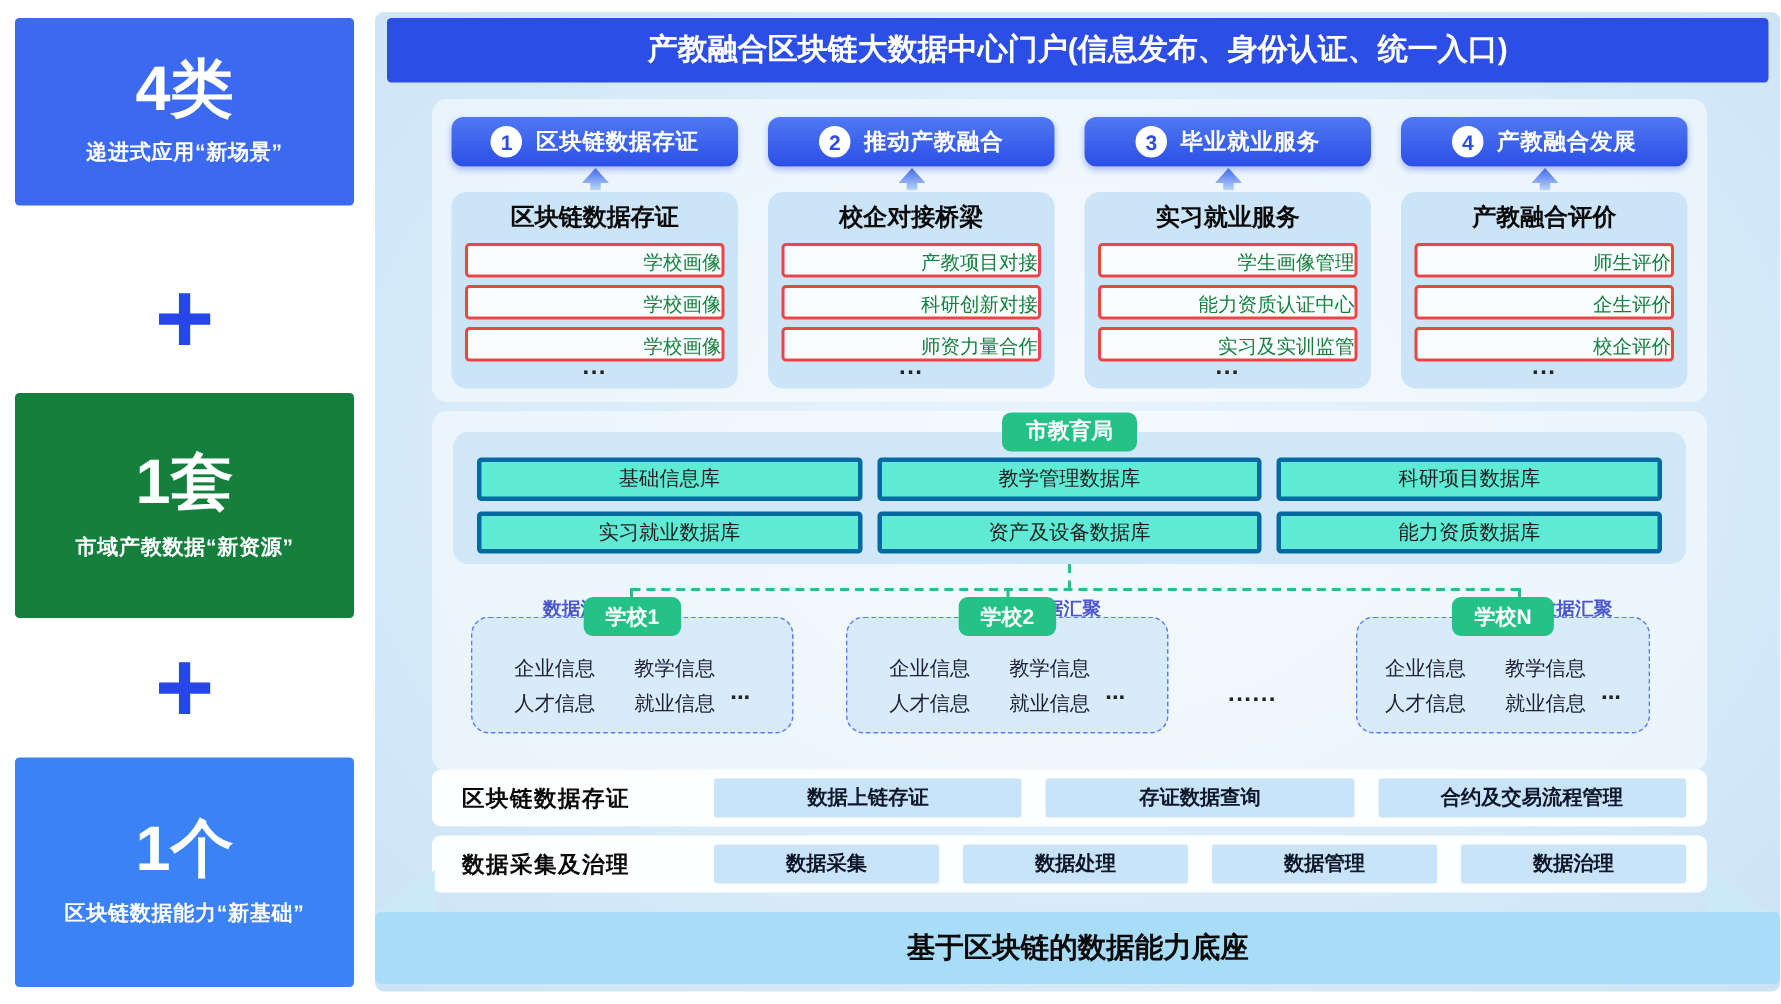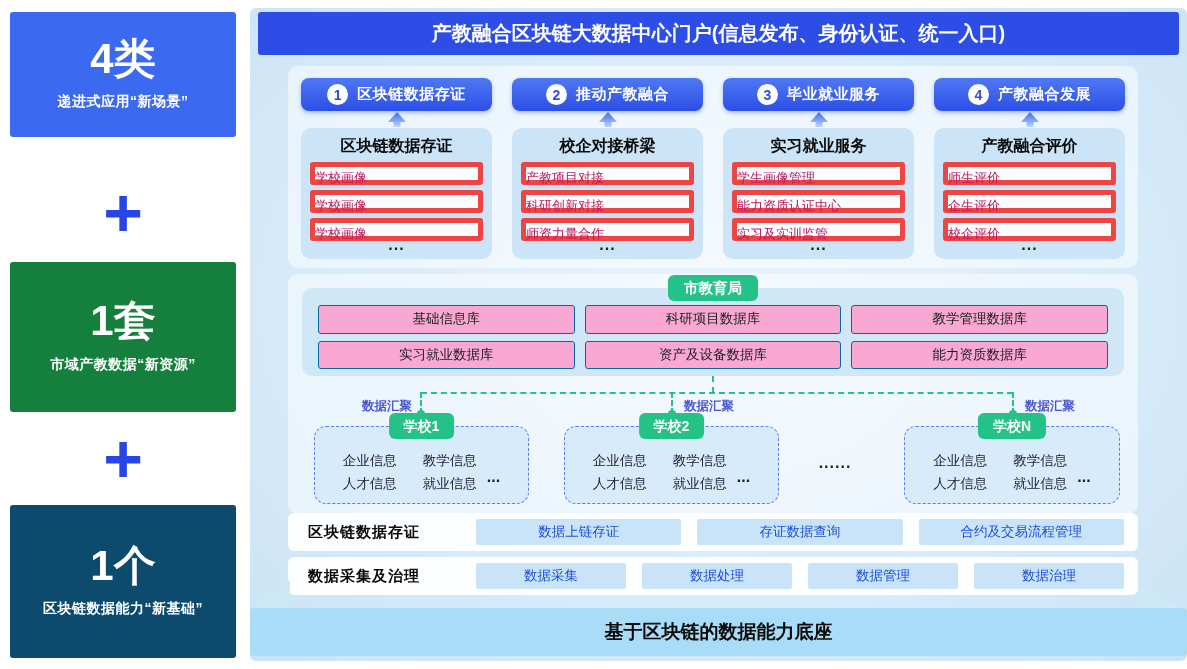--- a/index.html
+++ b/index.html
@@ -4,21 +4,21 @@
 <style>
   * { margin:0; padding:0; box-sizing:border-box; }
   body { font-family:"Liberation Sans","DejaVu Sans",sans-serif; background:#fff; }
   .stage { position:relative; width:1187px; height:669px; background:#fff; overflow:hidden; }
 
   
   .sb-box { position:absolute; left:10px; width:226px; border-radius:3px; color:#fff;
             display:flex; flex-direction:column; align-items:center; justify-content:center; text-align:center; }
   .sb-blue  { top:12px;  height:125px; background:#3b69ef; }
   .sb-sky   { top:262px; height:150px; background:#15803d; }
-  .sb-green { top:505px; height:153px; background:#0c4a6e; }
+  .sb-green { top:505px; height:153px; background:#3b82f6; }
   .sb-head  { font-size:42px; font-weight:bold; line-height:1.05; margin-bottom:10px; }
   .sb-line  { font-size:14px; font-weight:bold; line-height:1.5; letter-spacing:.5px; }
   .sb-plus  { position:absolute; left:10px; width:226px; text-align:center; color:#2646e8;
               font-size:68px; font-weight:900; line-height:56px; }
   .sb-plus1 { top:184px; } .sb-plus2 { top:430px; }
 
   
   .panel { position:absolute; left:250px; top:8px; width:937px; height:653px; border-radius:6px;
            background:radial-gradient(ellipse at 50% 45%, #e9f4fc 0%, #d9ecfa 55%, #cbe3f5 100%); }
   .portal-header { position:absolute; left:8px; top:4px; width:921px; height:43px; line-height:43px;
@@ -33,63 +33,63 @@
           display:flex; align-items:center; justify-content:center; gap:9px;
           box-shadow:0 2px 4px rgba(44,78,230,.35); }
   .pill-num { width:21px; height:21px; border-radius:50%; background:#fff; color:#2c4ee6;
           font-size:14px; font-weight:bold; display:flex; align-items:center; justify-content:center; }
   .pill-label { color:#fff; font-size:15px; font-weight:bold; letter-spacing:.5px; }
   .up-arrow { height:15px; margin:1px 0; }
   .card { width:100%; flex:1; background:#cbe4f7; border-radius:10px; padding:6px 9px 3px;
           display:flex; flex-direction:column; }
   .card-title { font-size:16px; font-weight:bold; color:#0b0b0b; text-align:center; height:23px; line-height:23px; }
   .card-item  { height:23px; line-height:21px; margin-top:5px; background:#fafdff;
-          border:5px solid #ef4444; border-radius:3px; font-size:13px; color:#be185d; text-align:left; }
+          border:2px solid #ef4444; border-radius:3px; font-size:13px; color:#15803d; text-align:right; }
   .card-more  { text-align:center; font-size:16px; font-weight:bold; color:#222;
           height:13px; line-height:7px; letter-spacing:1px; }
 
   
   .platform { position:absolute; left:38px; top:266px; width:850px; height:240px; border-radius:10px;
           background:rgba(255,255,255,.52); }
   .db-panel { position:absolute; left:14px; top:14px; width:822px; height:88px;
           background:#d0e7f8; border-radius:10px; }
   .bureau-badge { position:absolute; left:50%; top:-13px; transform:translateX(-50%);
           height:26px; line-height:26px; padding:0 16px; background:#25c287; border-radius:6px;
           color:#fff; font-size:14.5px; font-weight:bold; white-space:nowrap; }
   .db-grid { position:absolute; left:0; top:0; right:0; bottom:0; padding:17px 16px 7px;
           display:grid; grid-template-columns:repeat(3,1fr); grid-template-rows:repeat(2,1fr); gap:7px 10px; }
-  .db-cell { background:#f9a8d4; border:1px solid #0369a1; border-radius:3px;
+  .db-cell { background:#5eead4; border:3px solid #0369a1; border-radius:3px;
           font-size:13.5px; color:#1c1c1c; display:flex; align-items:center; justify-content:center; }
 
   .dash-v { position:absolute; border-left:2px dashed #25c287; width:0; }
   .dash-h { position:absolute; border-top:2px dashed #25c287; height:0; }
   .agg-dot { position:absolute; width:8px; height:8px; border-radius:50%; background:#25c287; }
   .agg-label { position:absolute; font-size:12.5px; font-weight:bold; color:#4a56d2; white-space:nowrap; }
 
-  .school { position:absolute; top:152px; height:78px; background:#d7ebfa;
+  .school { position:absolute; top:137px; height:78px; background:#d7ebfa;
           border:1.5px dashed #5b7df0; border-radius:12px; }
   .school-badge { position:absolute; left:50%; top:-14px; transform:translateX(-50%);
           height:26px; line-height:26px; padding:0 15px; background:#25c287; border-radius:6px;
           color:#fff; font-size:14px; font-weight:bold; white-space:nowrap; }
   .school-body { position:absolute; left:0; right:0; top:14px; bottom:0;
           display:flex; align-items:center; justify-content:center; gap:10px; }
   .school-grid { display:grid; grid-template-columns:auto auto; gap:5px 26px;
           font-size:13.5px; color:#223; }
   .school-more { font-size:16px; font-weight:bold; color:#222; line-height:6px; padding-top:10px; }
   .schools-ellipsis { position:absolute; left:497px; top:180px; width:100px; text-align:center;
           font-size:16px; font-weight:bold; color:#222; letter-spacing:1px; }
 
   
   .layer-row { position:absolute; left:38px; width:850px; height:38px; background:#fdfeff;
           border-radius:6px; display:flex; align-items:center; padding:0 14px 0 20px; }
   .layer-row1 { top:505px; } .layer-row2 { top:549px; }
   .layer-label { width:168px; font-size:15px; font-weight:bold; color:#0a0a0a; letter-spacing:1px; }
   .layer-cells { flex:1; display:flex; gap:16px; }
   .layer-cell { flex:1; height:26px; background:#c9e4f8; border-radius:2px;
-          font-size:13.5px; color:#1d4ed8; display:flex; align-items:center; justify-content:center; }
+          font-size:13.5px; color:#0f172a; display:flex; align-items:center; justify-content:center;font-weight:bold; }
 
   
   .pedestal { position:absolute; left:0; top:600px; width:937px; height:48px; background:#a9dcf6;
           border-radius:4px; display:flex; align-items:center; justify-content:center;
           font-size:19px; font-weight:bold; color:#0a0a0a; }
   .slant { position:absolute; top:572px; width:40px; height:28px; background:#cde9f8; }
   .slant-left  { left:0; clip-path:polygon(0 100%, 100% 100%, 100% 0); }
   .slant-right { left:888px; clip-path:polygon(0 0, 0 100%, 100% 100%); }
 </style>
 </head>
@@ -190,22 +190,22 @@
           <div class="card-more">...</div>
         </div>
       </div>
     </div>
 
     <div class="platform">
       <div class="db-panel">
         <div class="bureau-badge">市教育局</div>
         <div class="db-grid">
           <div class="db-cell">基础信息库</div>
+          <div class="db-cell">教学管理数据库</div>
           <div class="db-cell">科研项目数据库</div>
-          <div class="db-cell">教学管理数据库</div>
           <div class="db-cell">实习就业数据库</div>
           <div class="db-cell">资产及设备数据库</div>
           <div class="db-cell">能力资质数据库</div>
         </div>
       </div>
 
       <div class="dash-v" style="left:424px; top:102px; height:17px;"></div>
       <div class="dash-h" style="left:133px; top:118px; width:592px;"></div>
       <div class="dash-v" style="left:132px; top:118px; height:22px;"></div>
       <div class="dash-v" style="left:383px; top:118px; height:22px;"></div>
@@ -238,21 +238,21 @@
             <span>教学信息</span>
             <span>人才信息</span>
             <span>就业信息</span>
           </div>
           <span class="school-more">...</span>
         </div>
       </div>
 
       <div class="schools-ellipsis">......</div>
 
-      <div class="school" style="left:616px; width:216px;">
+      <div class="school" style="left:616px; width:196px;">
         <div class="school-badge">学校N</div>
         <div class="school-body">
           <div class="school-grid">
             <span>企业信息</span>
             <span>教学信息</span>
             <span>人才信息</span>
             <span>就业信息</span>
           </div>
           <span class="school-more">...</span>
         </div>

